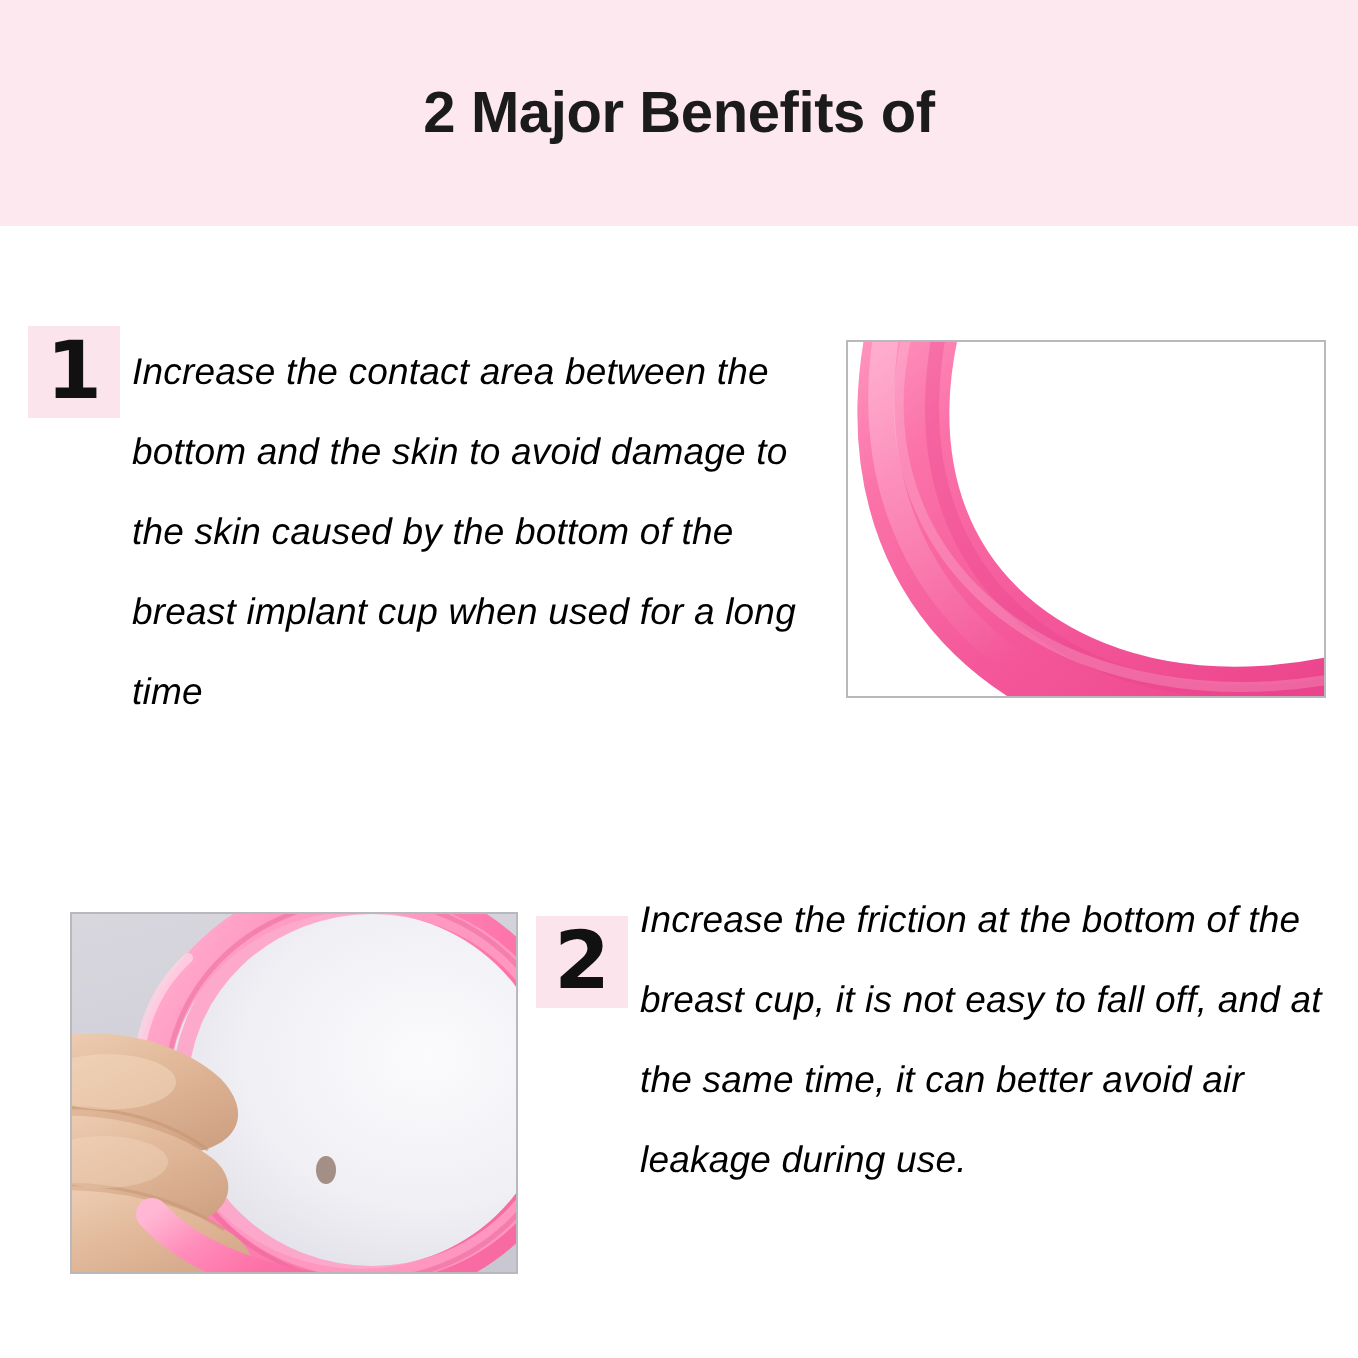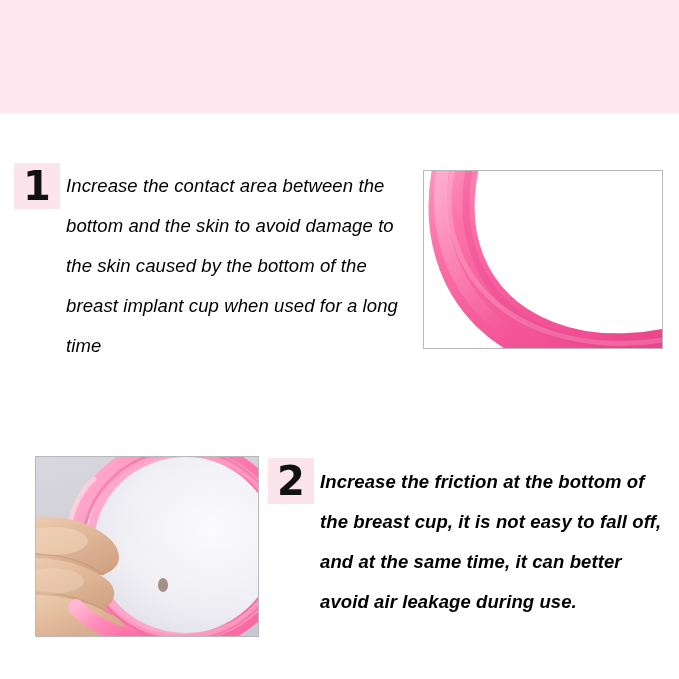--- a/index.html
+++ b/index.html
@@ -64,23 +64,22 @@
     color: #000000;
     letter-spacing: 0.1px;
   }
   #benefit-one-text {
     left: 66px;
     top: 166px;
     width: 340px;
   }
   #benefit-two-text {
     left: 320px;
-    top: 462px;
+    top: 440px;
     width: 350px;
-    font-weight: bold;
   }
 
   
   .photo-frame {
     position: absolute;
     border: 1px solid #b9b9bd;
     background: #ffffff;
     overflow: hidden;
     box-sizing: border-box;
   }
@@ -95,20 +94,21 @@
     top: 456px;
     width: 224px;
     height: 181px;
   }
   .photo-frame svg { display: block; }
 </style>
 </head>
 <body>
 
 <div id="header-banner">
+  <div class="header-line">2 Major Benefits of</div>
 </div>
 
 <div class="badge" id="badge-one">
   <span>1</span>
 </div>
 
 <div class="benefit-text" id="benefit-one-text">Increase the contact area between the bottom and the skin to avoid damage to the skin caused by the bottom of the breast implant cup when used for a long time</div>
 
 <div class="photo-frame" id="photo-ring-closeup">
   <svg width="238" height="177" viewBox="0 0 238 177">

